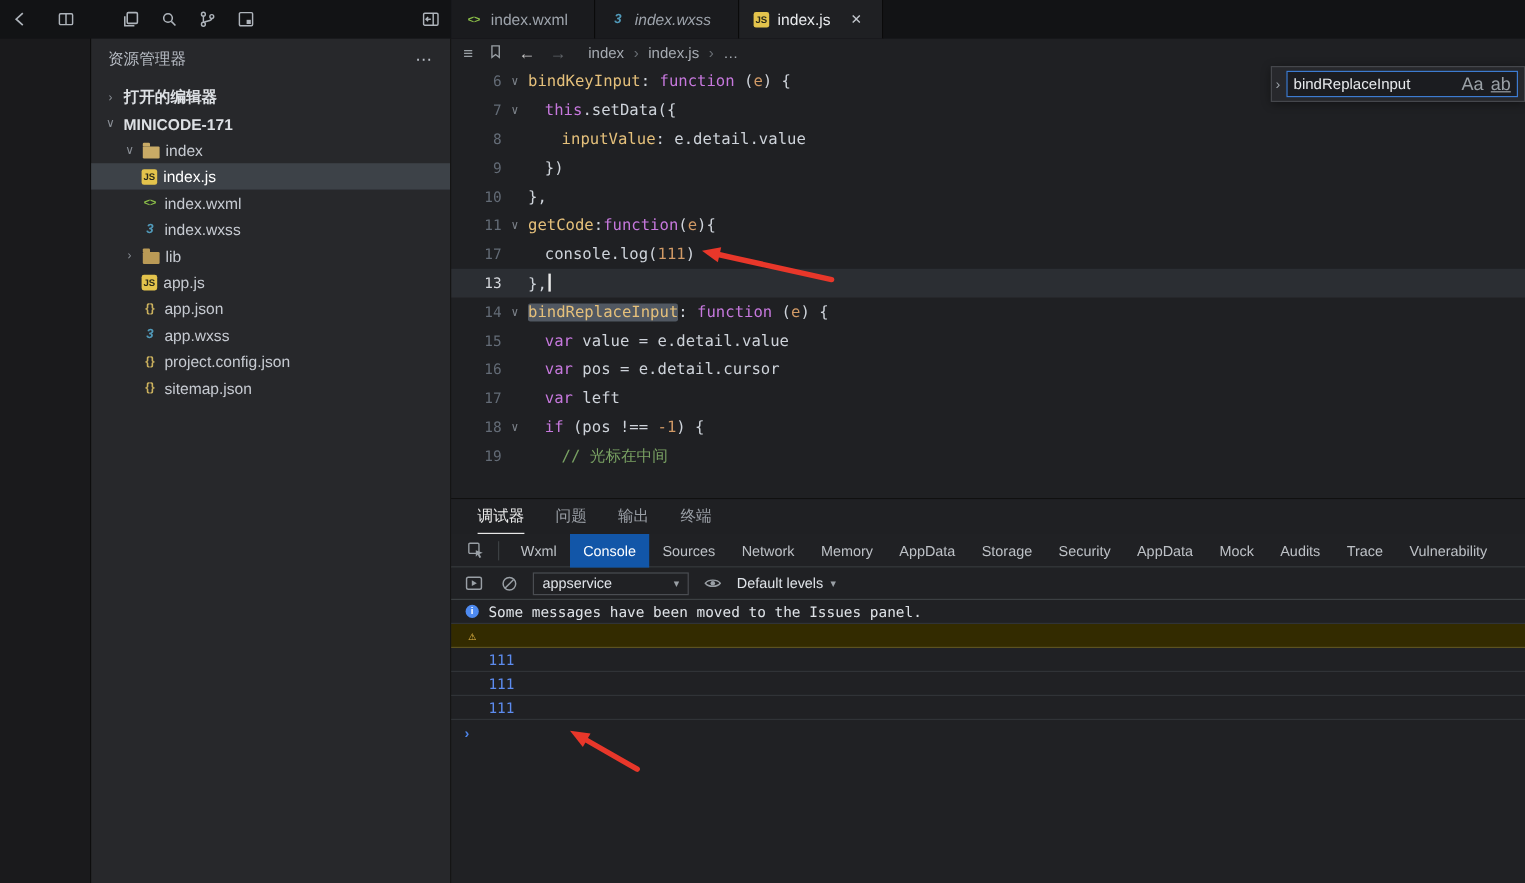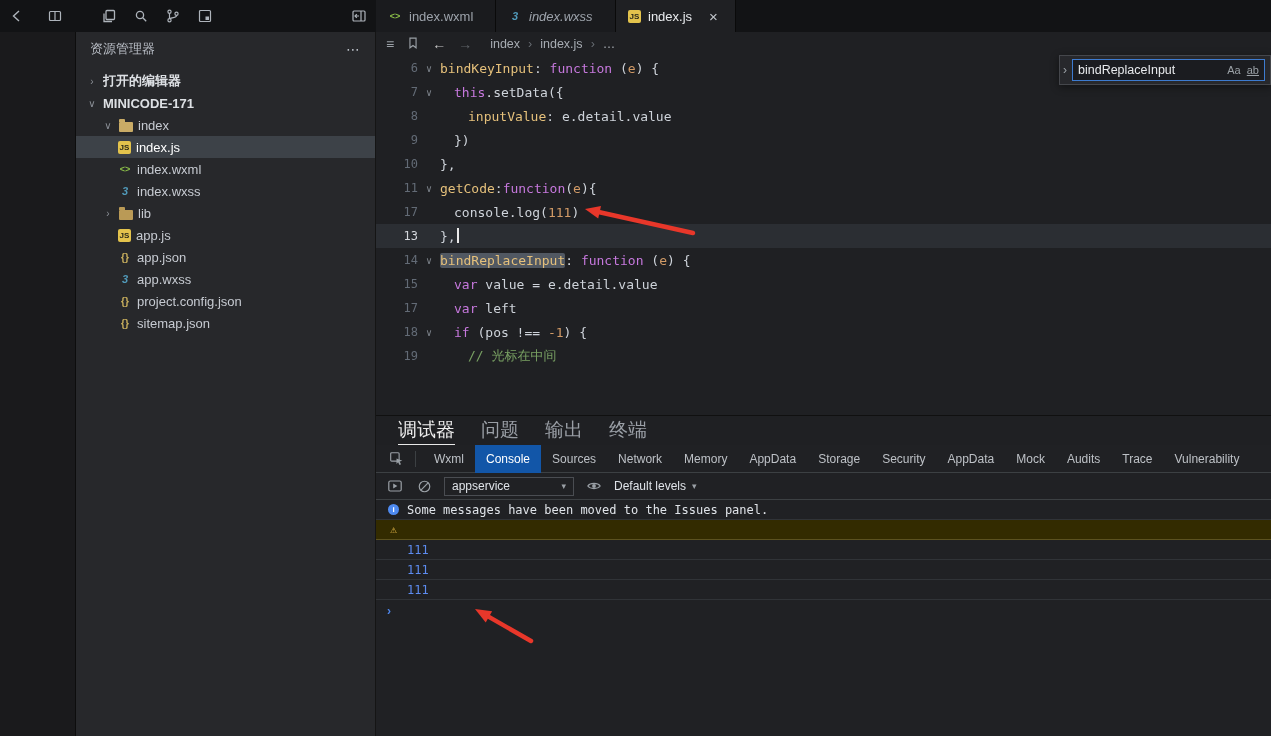--- a/index.html
+++ b/index.html
@@ -62,26 +62,26 @@
   .tk-hl{background:#515862;border-radius:2px;}
   .caret{display:inline-block;width:2px;height:15px;background:#eaeaea;margin-left:1px;vertical-align:-2px;}
 
   
   .find{position:absolute;top:23px;right:0;width:212px;height:30px;background:#27282c;border:1px solid #45474c;
         display:flex;align-items:center;gap:5px;padding:3px 5px 3px 3px;box-shadow:0 2px 8px rgba(0,0,0,.45);z-index:4;}
   .find-exp{color:#9aa0a6;font-size:12px;}
   .find-input{flex:1;height:22px;background:#1b1c20;border:1px solid #3d7bd0;display:flex;align-items:center;gap:6px;
         padding:0 5px;color:#e8eaed;font-size:12.5px;}
   .find-text{flex:1;}
-  .find-opt{color:#9aa0a6;font-size:11px;}
+  .find-opt{color:#9aa0a6;font-size:15px;}
   .find-opt.word{text-decoration:underline;}
 
   
   .panel{position:absolute;left:376px;top:415px;width:895px;height:321px;background:#202124;border-top:1px solid #101010;z-index:5;}
-  .panel-tabs{height:29px;background:#1f2023;display:flex;align-items:center;gap:26px;padding-left:22px;font-size:19px;color:#9a9fa6;}
+  .panel-tabs{height:29px;background:#1f2023;display:flex;align-items:center;gap:26px;padding-left:22px;font-size:13px;color:#9a9fa6;}
   .ptab{height:29px;display:flex;align-items:center;border-bottom:1px solid transparent;}
   .ptab.active{color:#ececec;border-bottom-color:#e8e8e8;}
   .dt-tabs{height:28px;display:flex;align-items:center;background:#202124;border-bottom:1px solid #3c4043;padding-left:8px;
            font-size:12px;color:#bdc1c6;}
   .vdiv{width:1px;height:16px;background:#3c4043;margin:0 7px;}
   #dtabs-list{display:flex;height:28px;align-items:center;}
   .dtab{padding:0 11px;height:28px;display:flex;align-items:center;white-space:nowrap;}
   .dtab.active{background:#1256a8;color:#fff;}
   .dt-toolbar{height:27px;display:flex;align-items:center;gap:11px;padding:0 10px;border-bottom:1px solid #3c4043;background:#202124;}
   .dt-sel{height:19px;min-width:130px;border:1px solid #4a4d52;display:flex;align-items:center;justify-content:space-between;
@@ -292,20 +292,25 @@
       </div>
       <div class="cl">
         <span class="ln">14</span>
         <span class="fold">∨</span>
         <span class="ct" style="padding-left: 0px;"><span class="tk-key tk-hl">bindReplaceInput</span><span class="tk-pl">: </span><span class="tk-kw">function</span><span class="tk-pl"> (</span><span class="tk-arg">e</span><span class="tk-pl">) {</span></span>
       </div>
       <div class="cl">
         <span class="ln">15</span>
         <span class="fold"></span>
         <span class="ct" style="padding-left: 14px;"><span class="tk-kw">var</span><span class="tk-pl"> value = e.detail.value</span></span>
+      </div>
+      <div class="cl">
+        <span class="ln">16</span>
+        <span class="fold"></span>
+        <span class="ct" style="padding-left: 14px;"><span class="tk-kw">var</span><span class="tk-pl"> pos = e.detail.cursor</span></span>
       </div>
       <div class="cl">
         <span class="ln">17</span>
         <span class="fold"></span>
         <span class="ct" style="padding-left: 14px;"><span class="tk-kw">var</span><span class="tk-pl"> left</span></span>
       </div>
       <div class="cl">
         <span class="ln">18</span>
         <span class="fold">∨</span>
         <span class="ct" style="padding-left: 14px;"><span class="tk-kw">if</span><span class="tk-pl"> (pos !== </span><span class="tk-num">-1</span><span class="tk-pl">) {</span></span>

